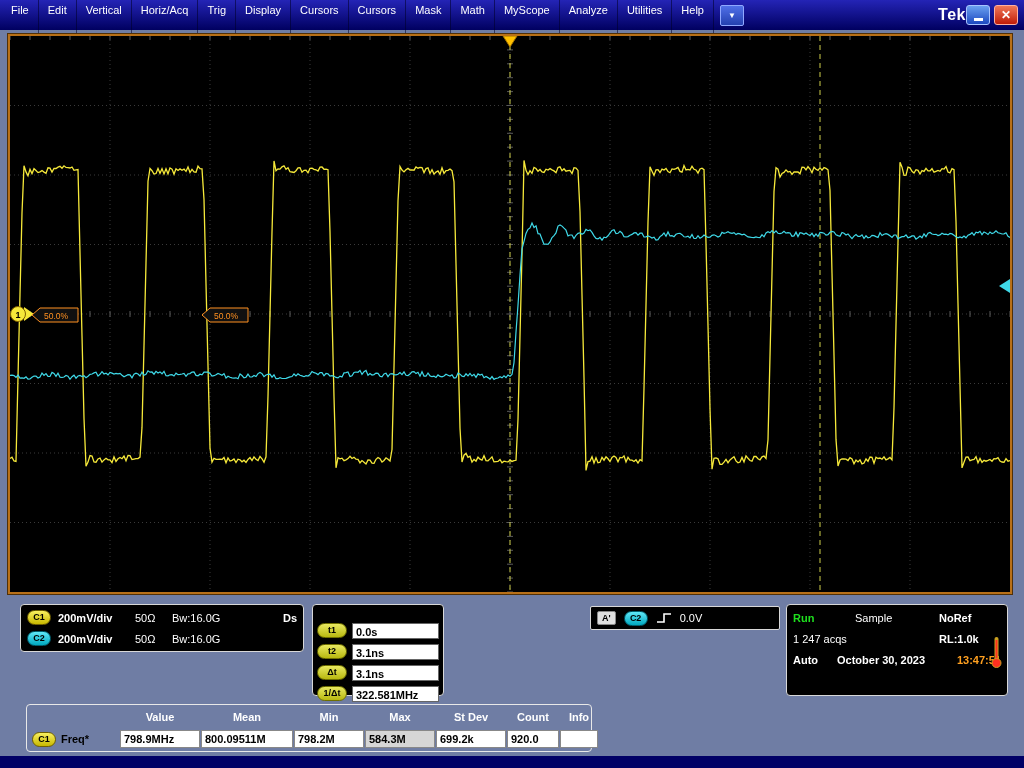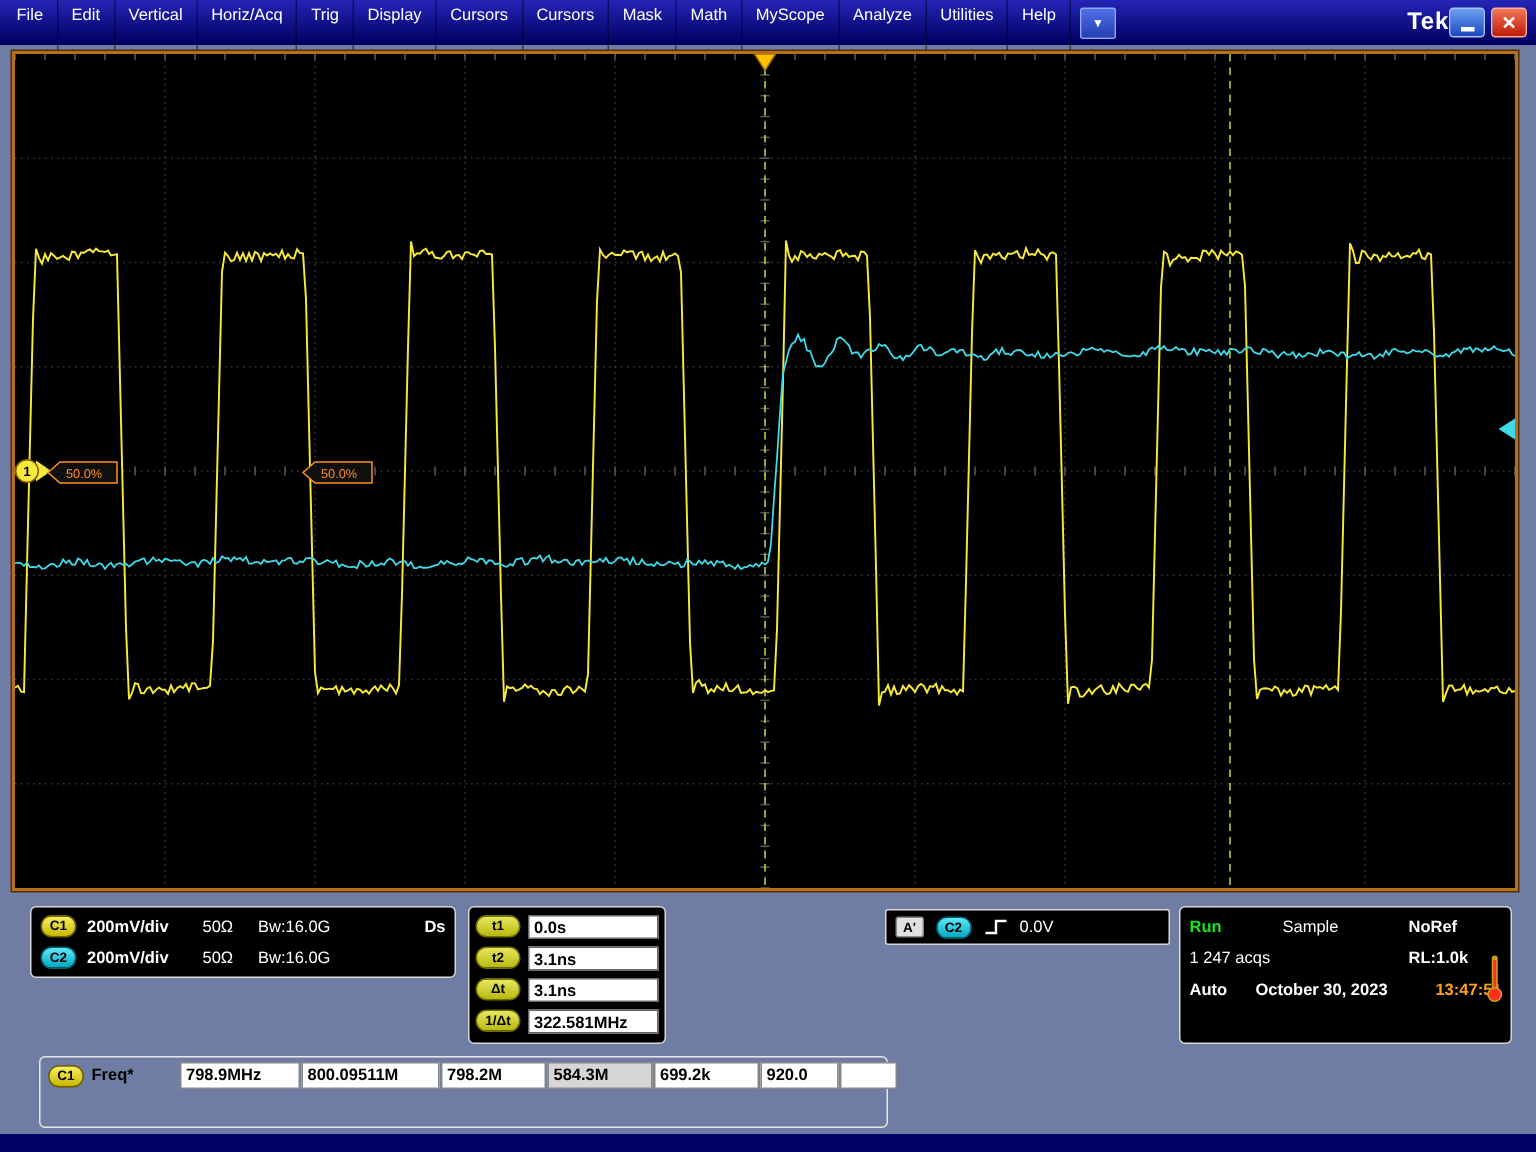--- a/index.html
+++ b/index.html
@@ -24,21 +24,21 @@
 .c1{background:linear-gradient(#f8f060,#c8b800);border:1px solid #706000}
 .c2{background:linear-gradient(#60e8f8,#00a8c0);border:1px solid #006070}
 .tpill{background:linear-gradient(#e8e860,#b8b810);border:1px solid #707000;min-width:30px}
 .abadge{background:#e0e0e0;border:1px solid #888;color:#000;font-size:9px;font-weight:bold;padding:1px 4px;border-radius:2px}
 .ch-panel{left:20px;top:604px;width:284px;height:48px;padding:2px 6px}
 .ch-row{display:flex;align-items:center;height:21px;gap:7px}
 .ch-scale{font-weight:bold;width:70px}
 .ch-imp{width:30px}
 .ch-bw{width:62px}
 .ch-ds{margin-left:auto;font-weight:bold}
-.cur-panel{left:312px;top:604px;width:132px;height:92px;padding:2px 4px}
+.cur-panel{left:312px;top:604px;width:132px;height:92px;padding:15px 4px}
 .cur-row{display:flex;align-items:center;height:21px;gap:5px}
 .cur-val{background:#fff;color:#000;font-weight:bold;border:1px solid #666;width:90px;padding:0 3px;height:16px;line-height:16px;font-size:11px}
 .trig-panel{left:590px;top:606px;width:190px;height:24px;display:flex;align-items:center;gap:8px;padding:0 6px;border-radius:2px}
 .trig-level{font-weight:normal}
 .horiz-panel{left:786px;top:604px;width:222px;height:92px;padding:2px 6px}
 .hz-row{display:flex;align-items:center;height:21px}
 .b{font-weight:bold}
 .hz1{justify-content:space-between}
 .hz2 .state{width:62px;color:#1ee01e;font-weight:bold}
 .hz2 .acq{width:84px}
@@ -330,20 +330,30 @@
       <span class="time">13:47:51</span>
     </div>
     <svg class="thermo" width="13" height="34">
       <rect x="4.5" y="2" width="4" height="24" rx="2" fill="#caa020"></rect>
       <rect x="5.5" y="5" width="2" height="20" fill="#ff3020"></rect>
       <circle cx="6.5" cy="28" r="4.5" fill="#ff3020" stroke="#caa020"></circle>
     </svg>
   </div>
 
   <div class="meas-table">
+    <div class="meas-header">
+      <span class="mh"></span>
+      <span class="mh">Value</span>
+      <span class="mh">Mean</span>
+      <span class="mh">Min</span>
+      <span class="mh">Max</span>
+      <span class="mh">St Dev</span>
+      <span class="mh">Count</span>
+      <span class="mh">Info</span>
+    </div>
     <div class="meas-row">
       <span class="mcell name">
         <span class="pill c1">C1</span>
         <span class="mname">Freq*</span>
       </span>
       <span class="mcell">798.9MHz</span>
       <span class="mcell">800.09511M</span>
       <span class="mcell">798.2M</span>
       <span class="mcell dim">584.3M</span>
       <span class="mcell">699.2k</span>

